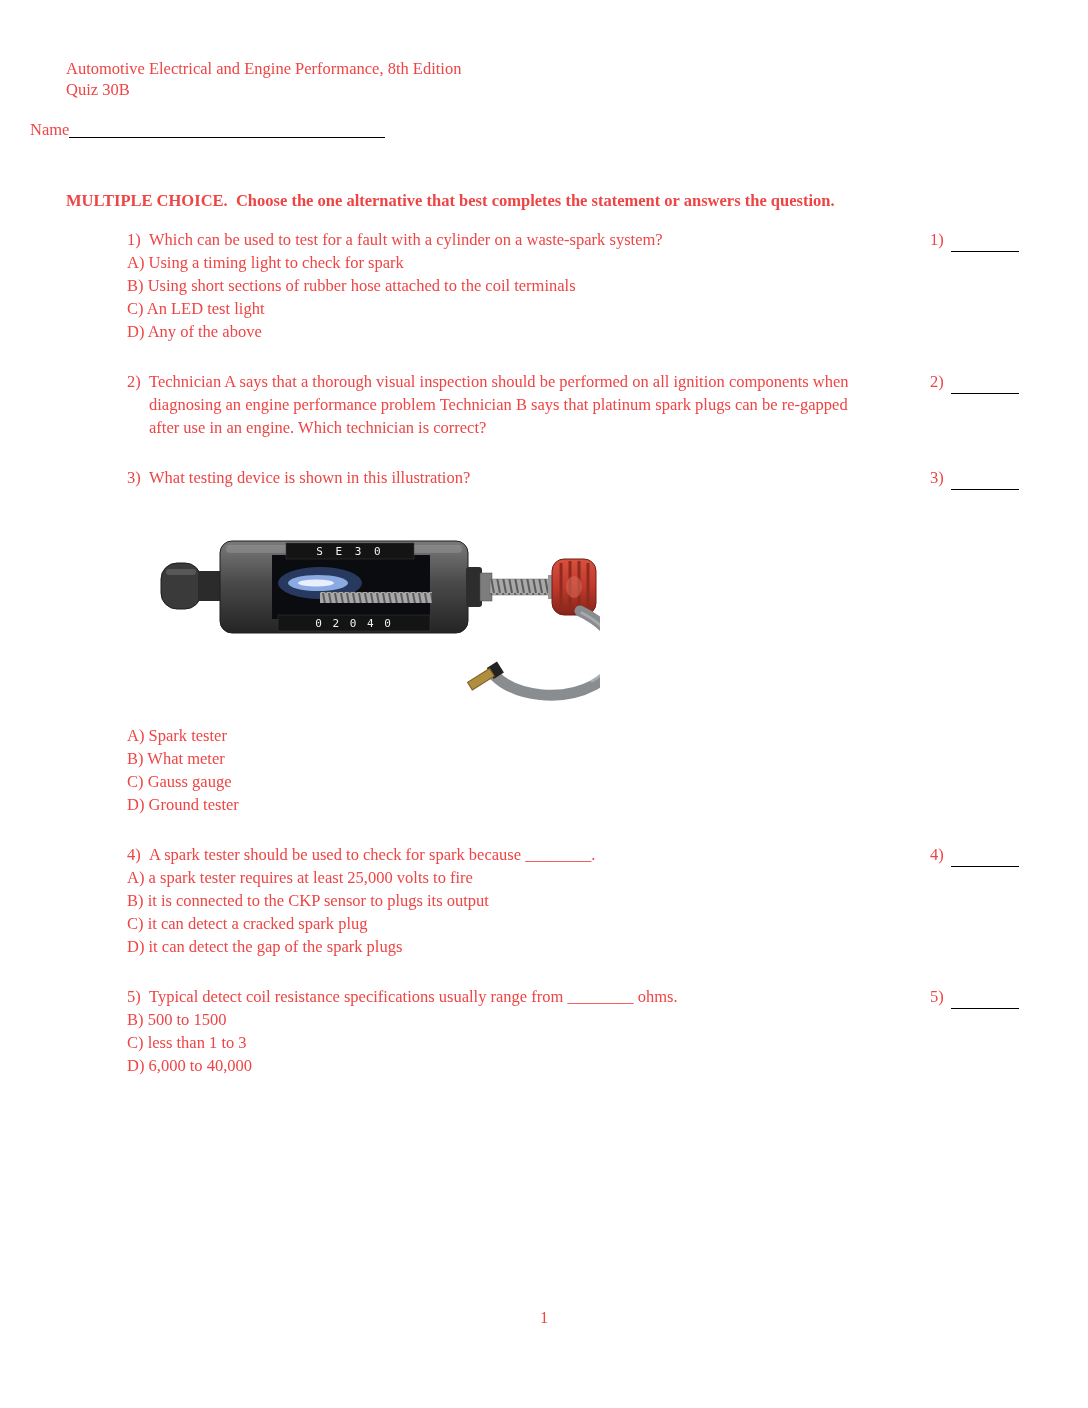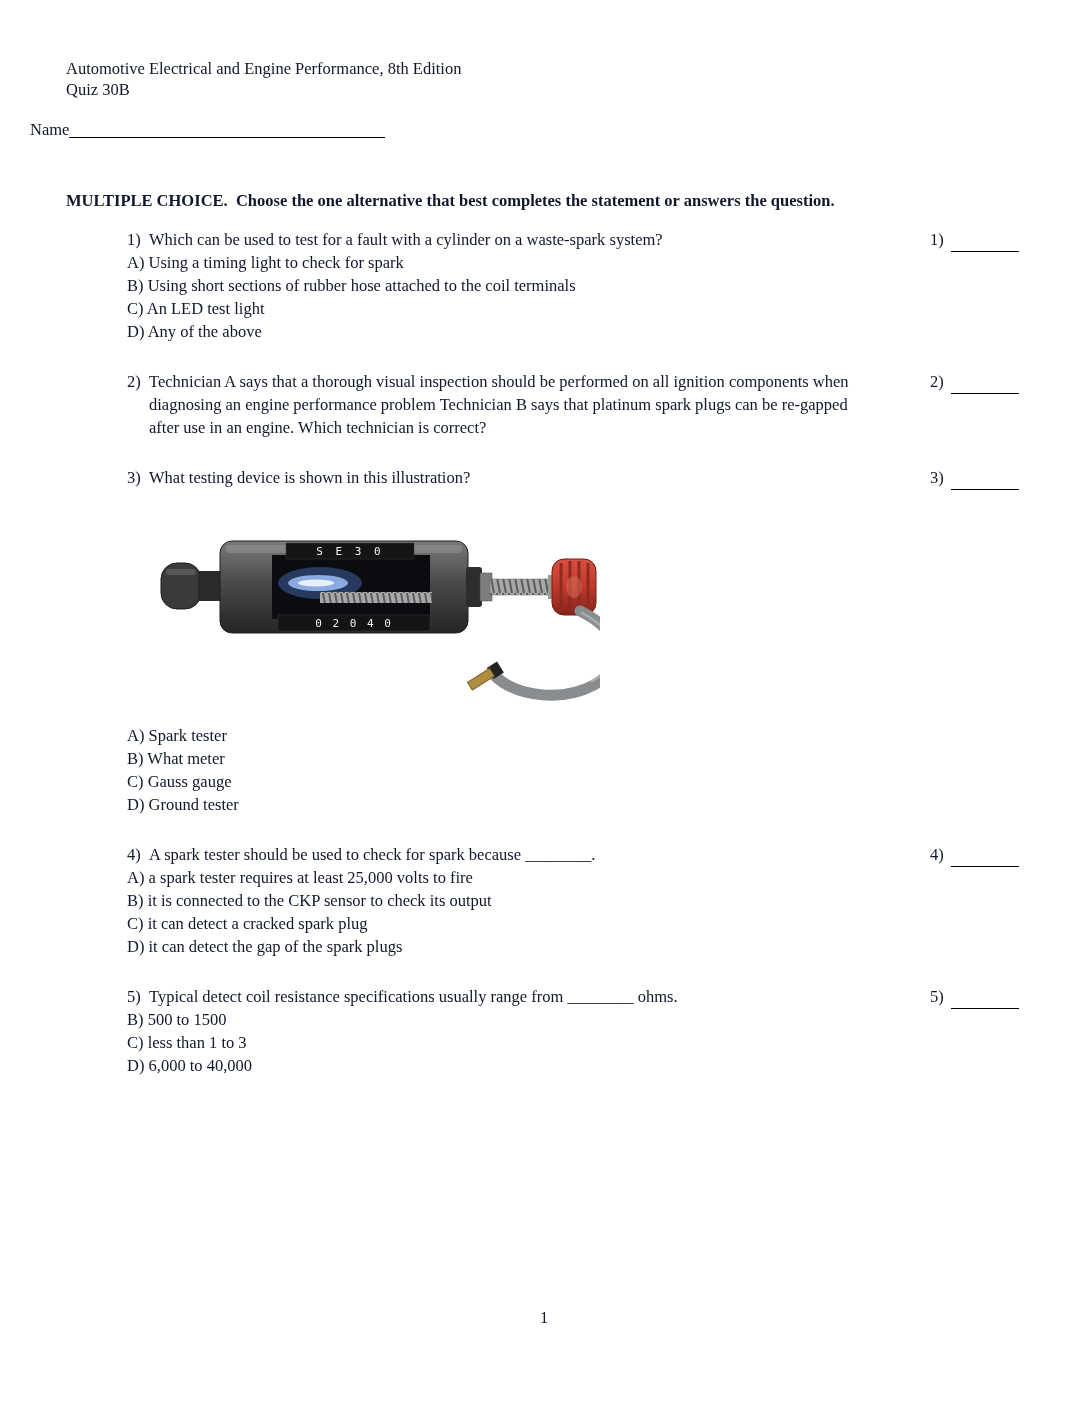--- a/index.html
+++ b/index.html
@@ -1,21 +1,21 @@
 <!DOCTYPE html>
 <html><head>
 <meta charset="utf-8">
 <style>
   html, body { margin: 0; padding: 0; background: #ffffff; }
   .page {
     position: relative;
     width: 1088px;
     height: 1408px;
     background: #ffffff;
-    color: #0f172a;
+    color: #ef4444;
     font-family: "Liberation Serif", "DejaVu Serif", serif;
     font-size: 16.5px;
     line-height: 23px;
     overflow: hidden;
     box-sizing: border-box;
     padding-top: 58px;
   }
   .header { margin-left: 66px; }
   .header div { line-height: 21px; }
   .name-row { margin-left: 30px; margin-top: 18px; line-height: 23px; }
@@ -201,21 +201,21 @@
   <div class="question">
     <div class="q-main">
       <div class="q-line">
         <span class="q-num">4)</span>
         <span class="q-text">A spark tester should be used to check for spark because ________.</span>
       </div>
 
       <div class="choices">
 
       <div class="choice">A) a spark tester requires at least 25,000 volts to fire</div>
-            <div class="choice">B) it is connected to the CKP sensor to check its output</div>
+            <div class="choice">B) it is connected to the CKP sensor to plugs its output</div>
             <div class="choice">C) it can detect a cracked spark plug</div>
             <div class="choice">D) it can detect the gap of the spark plugs</div>
           </div>
     </div>
     <div class="q-answer">
       <span class="a-num">4)</span><span class="answer-blank"></span>
     </div>
   </div>
 
   <div class="question">

